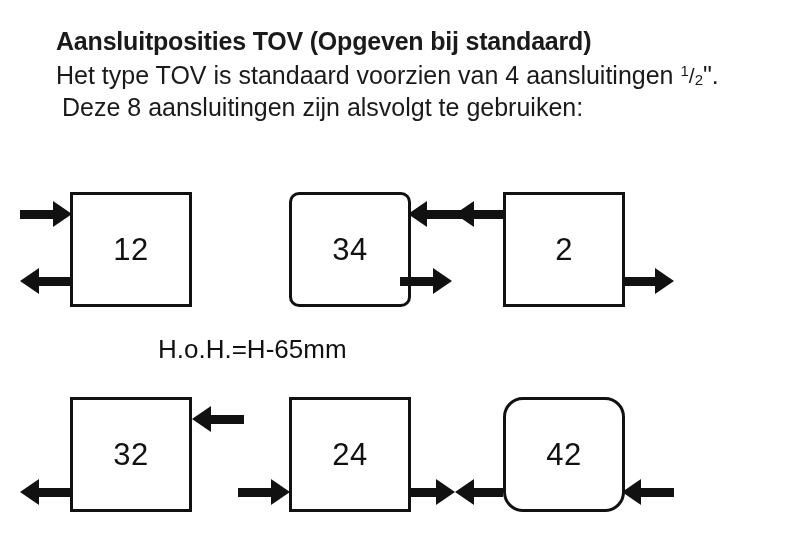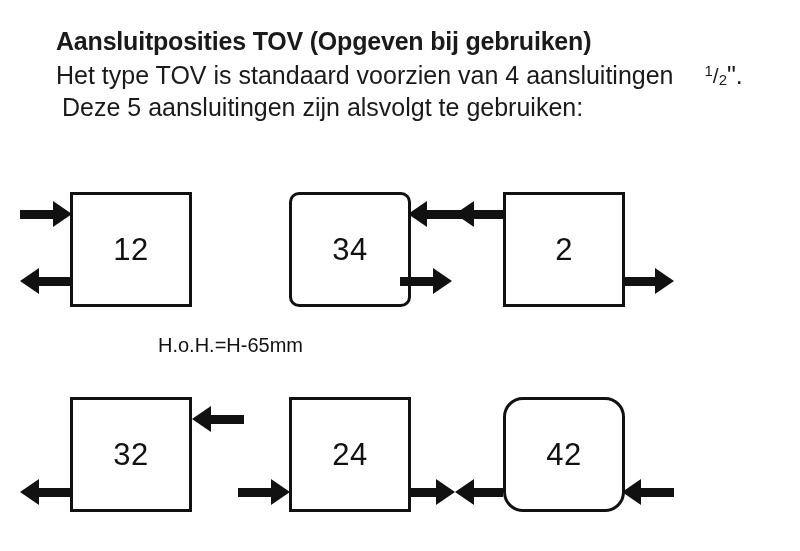--- a/index.html
+++ b/index.html
@@ -44,21 +44,20 @@
     white-space: nowrap;
   }
   .subline.indent {
     margin-left: 6px;
   }
   .frac {
     display: inline-block;
     font-size: 25px;
     position: relative;
     top: -1px;
-    margin-left: 24px;
   }
   .frac sup {
     font-size: 15px;
     vertical-align: 7px;
     line-height: 0;
   }
   .frac .slash {
     font-size: 21px;
   }
   .frac sub {
@@ -113,34 +112,34 @@
   }
   .arrow.right .head {
     border-left: 19px solid #111111;
   }
   .arrow.left .head {
     border-right: 19px solid #111111;
   }
 
   .caption {
     position: absolute;
-    font-size: 20px;
+    font-size: 26px;
     color: #111111;
     white-space: nowrap;
   }
 </style>
 </head>
 <body>
 
 <div id="page">
 
   <div class="text-block">
-    <p class="heading">Aansluitposities TOV (Opgeven bij gebruiken)</p>
+    <p class="heading">Aansluitposities TOV (Opgeven bij standaard)</p>
     <p class="subline"><span>Het type TOV is standaard voorzien van 4 aansluitingen </span><span class="frac"><sup>1</sup><span class="slash">/</span><sub>2</sub></span><span>".</span></p>
-    <p class="subline indent">Deze 5 aansluitingen zijn alsvolgt te gebruiken:</p>
+    <p class="subline indent">Deze 8 aansluitingen zijn alsvolgt te gebruiken:</p>
   </div>
 
   <div class="diagram">
 
     <div class="box" style="left:70px; top:192px; width:122px; height:115px;">
       <span class="box-label">12</span>
     </div>
 
     <div class="arrow right" style="left:20px; top:214px; width:52px;">
       <div class="shaft" style="left:0; width:34px;"></div>

